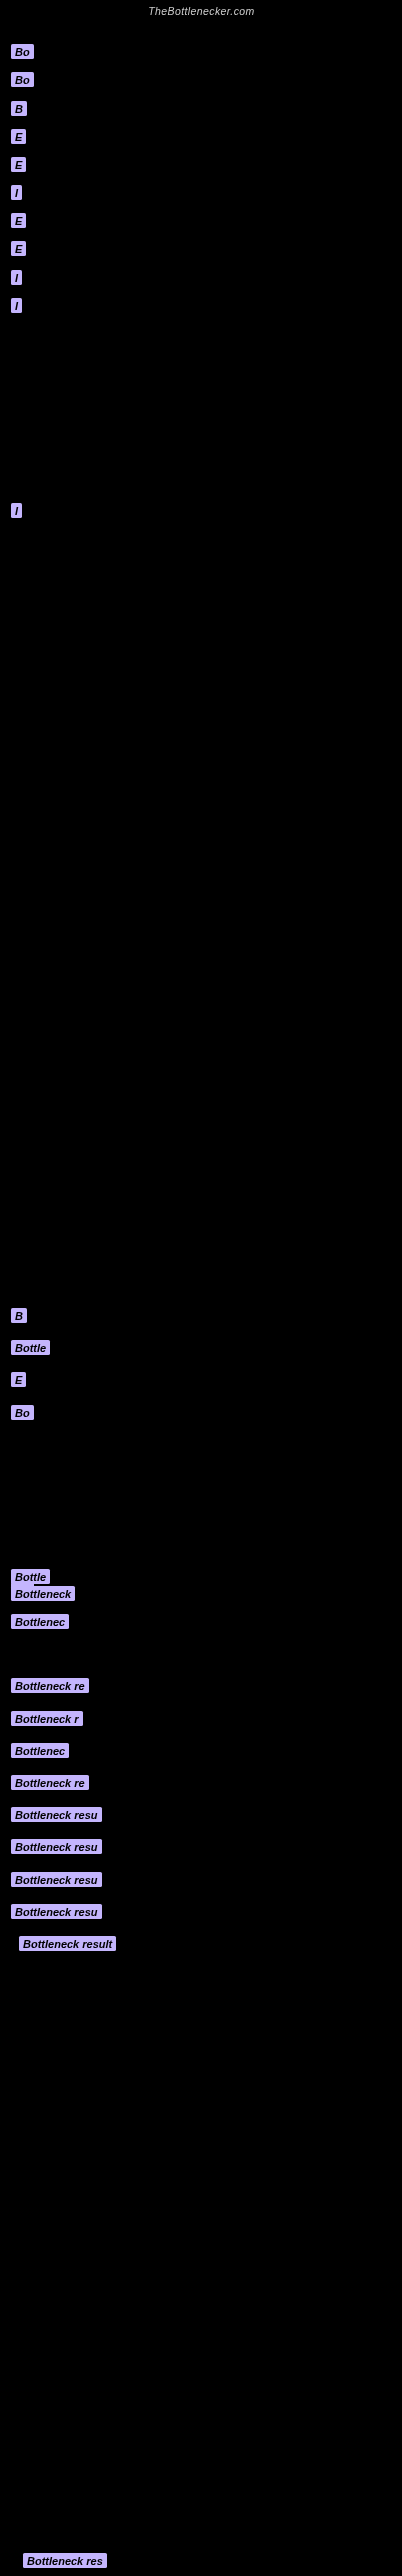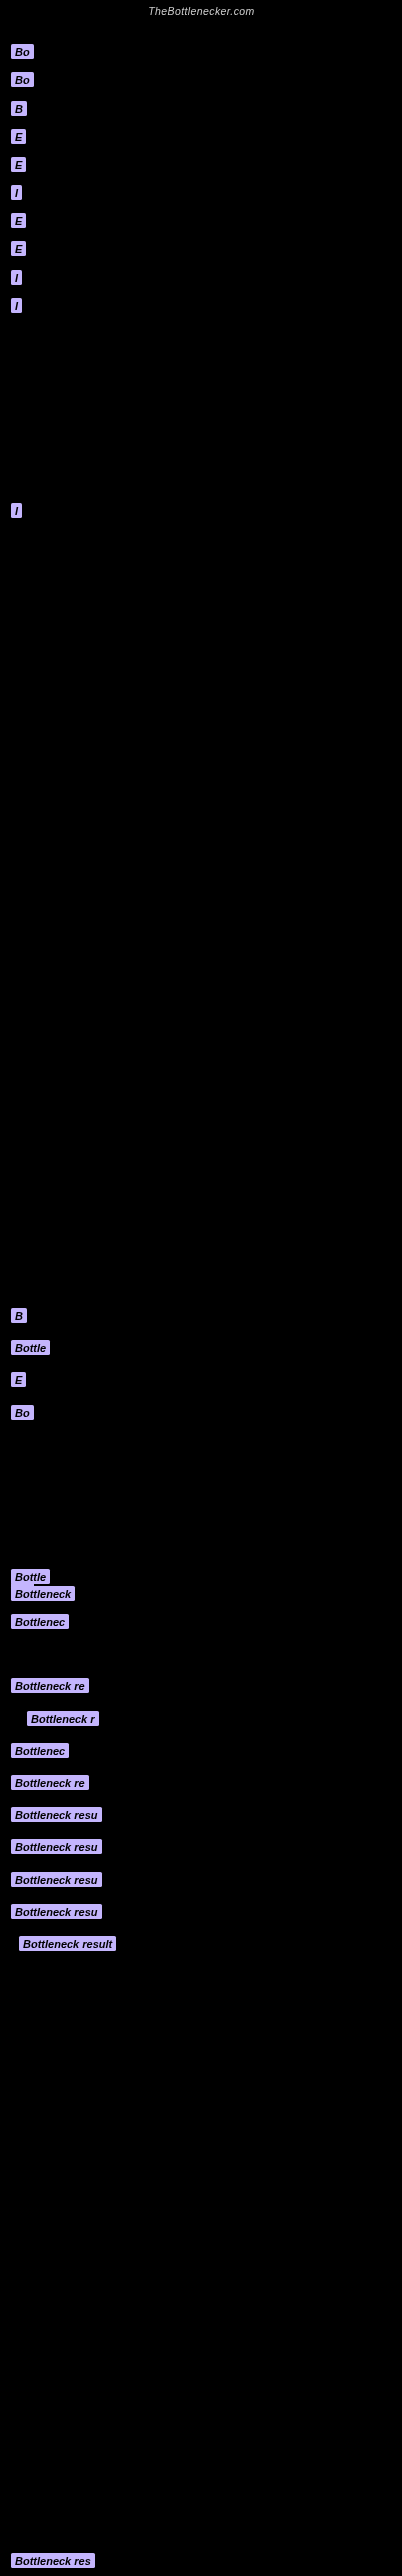--- a/index.html
+++ b/index.html
@@ -51,23 +51,23 @@
     <div class="badge" style="top: 483px; left: 0px;">I</div>
     <div class="badge" style="top: 1288px; left: 0px;">B</div>
     <div class="badge" style="top: 1320px; left: 0px;">Bottle</div>
     <div class="badge" style="top: 1352px; left: 0px;">E</div>
     <div class="badge" style="top: 1385px; left: 0px;">Bo</div>
     <div class="badge" style="top: 1549px; left: 0px;">Bottle</div>
     <div class="badge" style="top: 1562px; left: 0px;">Bo</div>
     <div class="badge" style="top: 1594px; left: 0px;">Bottlenec</div>
     <div class="badge" style="top: 1566px; left: 0px;">Bottleneck</div>
     <div class="badge" style="top: 1658px; left: 0px;">Bottleneck re</div>
-    <div class="badge" style="top: 1691px; left: 16px;">Bottleneck r</div>
+    <div class="badge" style="top: 1691px; left: 0px;">Bottleneck r</div>
     <div class="badge" style="top: 1723px; left: 0px;">Bottlenec</div>
     <div class="badge" style="top: 1755px; left: 0px;">Bottleneck re</div>
     <div class="badge" style="top: 1787px; left: 0px;">Bottleneck resu</div>
     <div class="badge" style="top: 1819px; left: 0px;">Bottleneck resu</div>
     <div class="badge" style="top: 1852px; left: 0px;">Bottleneck resu</div>
     <div class="badge" style="top: 1884px; left: 0px;">Bottleneck resu</div>
     <div class="badge" style="top: 1916px; left: 8px;">Bottleneck result</div>
-    <div class="badge" style="top: 2533px; left: 0px; text-align: center;">Bottleneck res</div>
+    <div class="badge" style="top: 2533px; left: 12px; text-align: center;">Bottleneck res</div>
   </div>
 
 
 </body></html>

